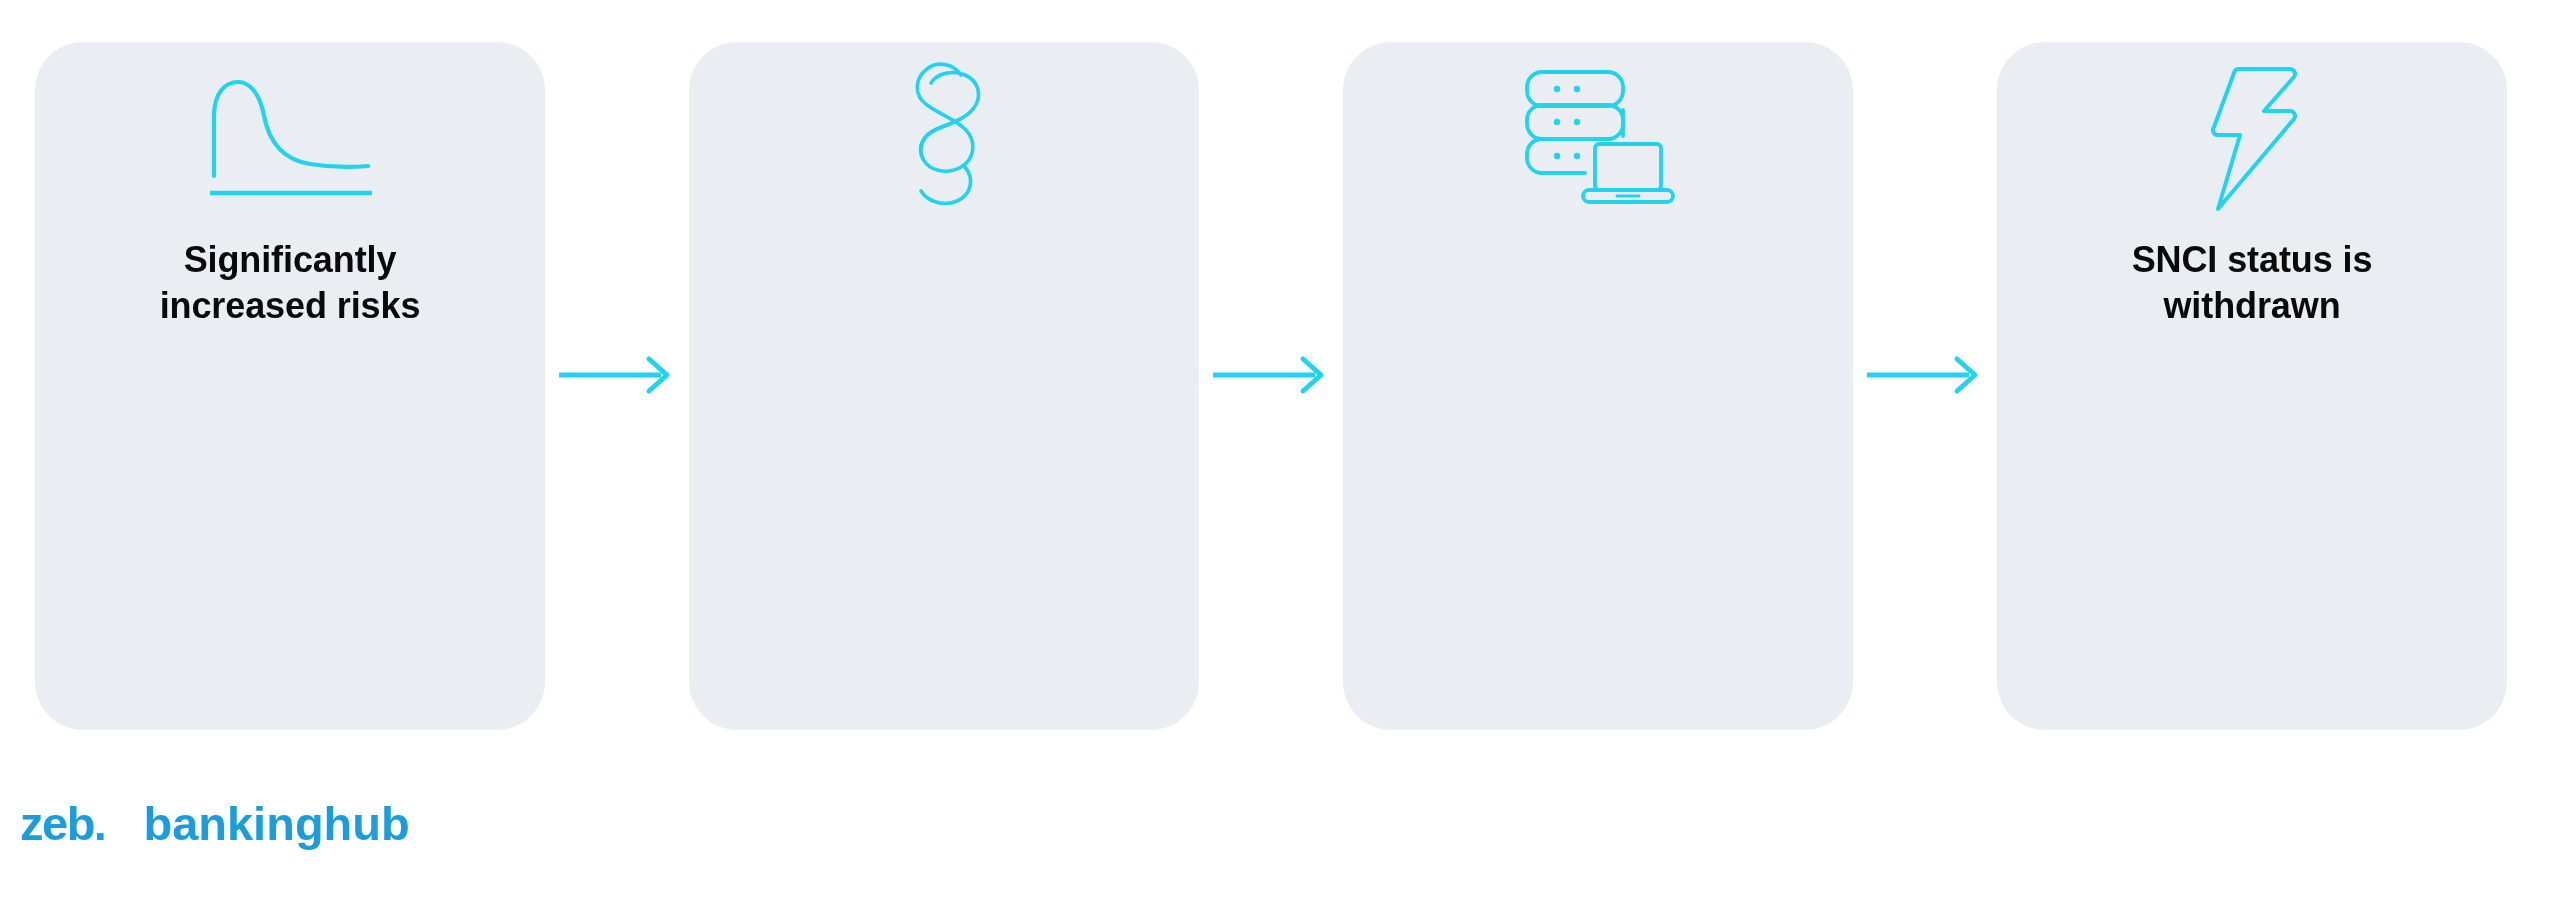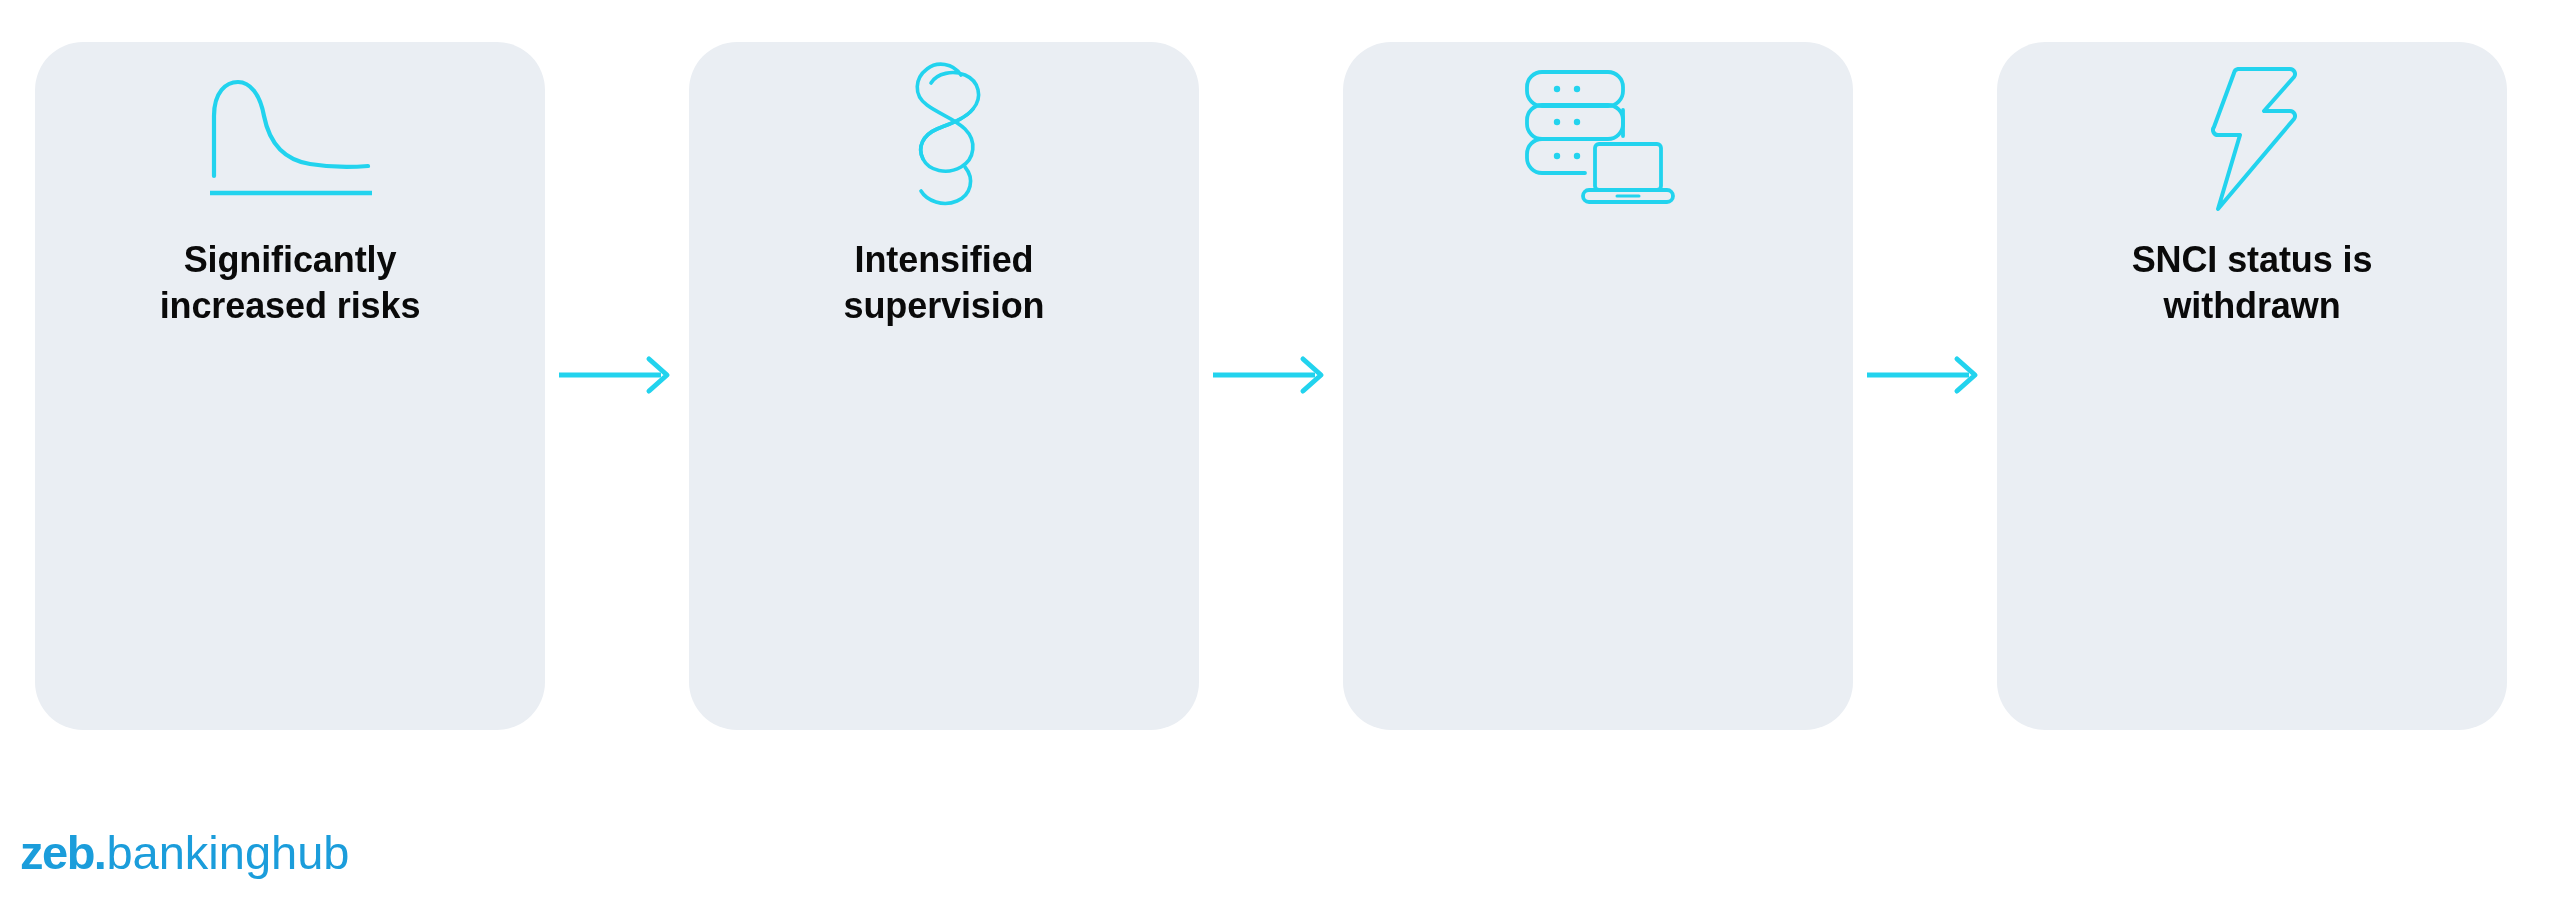--- a/index.html
+++ b/index.html
@@ -93,40 +93,41 @@
     top: 311px;       
     left: 50%;
     transform: translateX(-50%);
     display: block;
   }
 
   
   #logo {
     position: absolute;
     left: 20px;
-    top: 820px;
+    top: 800px;
     height: 56px;
     display: flex;
-    align-items: flex-end;
+    align-items: flex-start;
     font-size: 47px;
     line-height: 1;
     color: #1b9ddb;
     letter-spacing: -0.5px;
     white-space: pre;
   }
   #logo .logo-zeb {
     font-weight: bold;
     letter-spacing: -1.5px;
   }
   #logo .logo-dot {
     font-weight: bold;
   }
   #logo .logo-rest {
-    font-weight: normal;
+    font-weight: bold;
     letter-spacing: 0px;
+    margin-left: 37px;
   }
 </style>
 </head>
 <body>
 
 <div id="flow-row">
 
   <div class="card">
     <div class="card-icon">
       <svg width="180" height="130" viewBox="0 0 180 130" fill="none">
@@ -154,22 +155,20 @@
         <path d="M82 20 C74 8 58 6 48 14 C36 23 34 40 48 50
                  C60 59 76 64 86 74 C98 86 96 104 82 112
                  C68 120 50 116 44 104 C38 92 44 80 58 74
                  C70 69 86 64 94 54 C104 42 100 26 86 20
                  C74 15 58 18 52 28" stroke="#22d3ee" stroke-width="3.6" stroke-linecap="round" fill="none"></path>
         <path d="M44 104 C38 92 44 80 58 74 C70 69 86 64 94 54" stroke="#22d3ee" stroke-width="3.6" stroke-linecap="round" fill="none"></path>
         <path d="M86 112 C96 124 92 140 78 146 C64 152 48 146 42 136" stroke="#22d3ee" stroke-width="3.6" stroke-linecap="round" fill="none"></path>
       </svg>
     </div>
     <div class="card-body">
-      <div class="card-title">Intensified
-supervision</div>
     </div>
   </div>
 
   <div class="arrow-slot">
     <svg width="120" height="44" viewBox="0 0 120 44" fill="none">
       <line x1="2" y1="22" x2="104" y2="22" stroke="#22d3ee" stroke-width="5" stroke-linecap="butt"></line>
       <path d="M92 6 L110 22 L92 38" stroke="#22d3ee" stroke-width="5" stroke-linecap="round" stroke-linejoin="round" fill="none"></path>
     </svg>
   </div>
 

